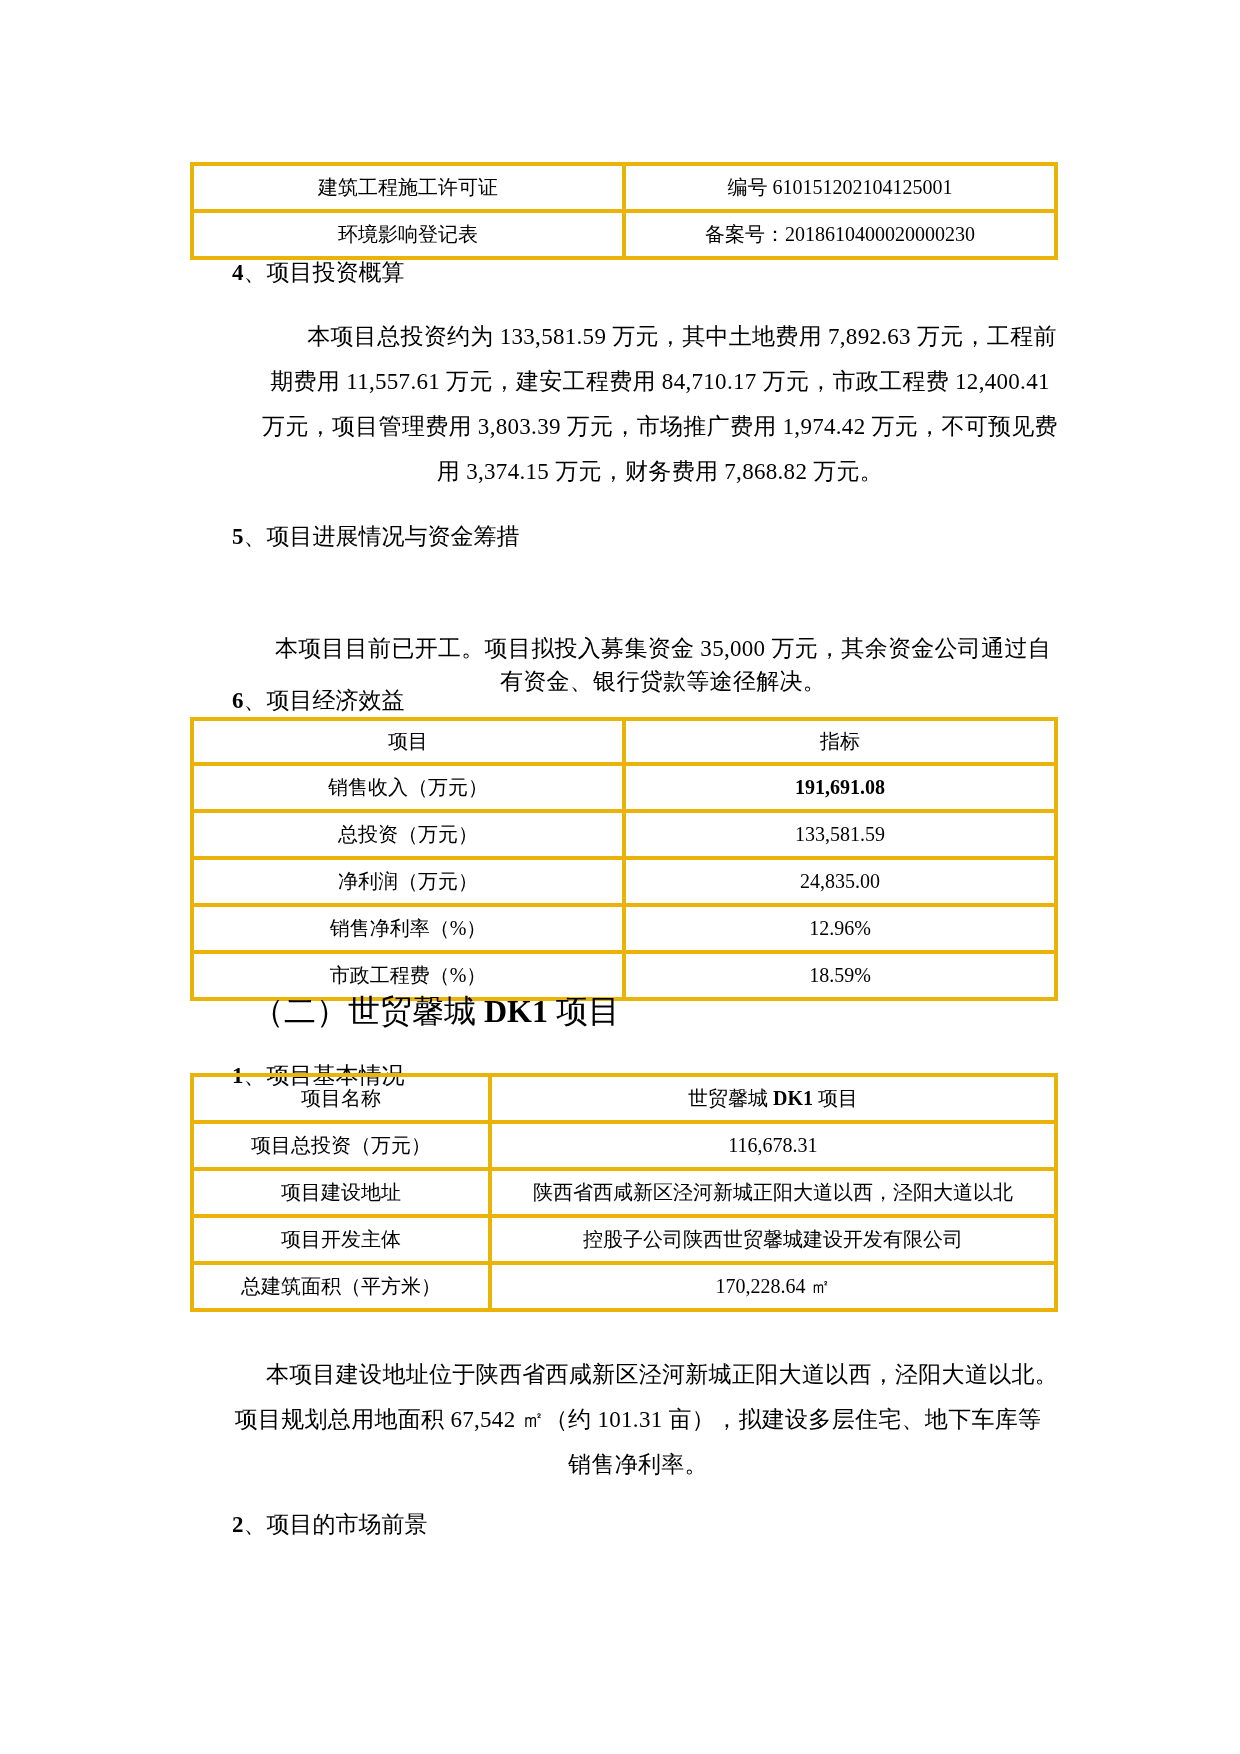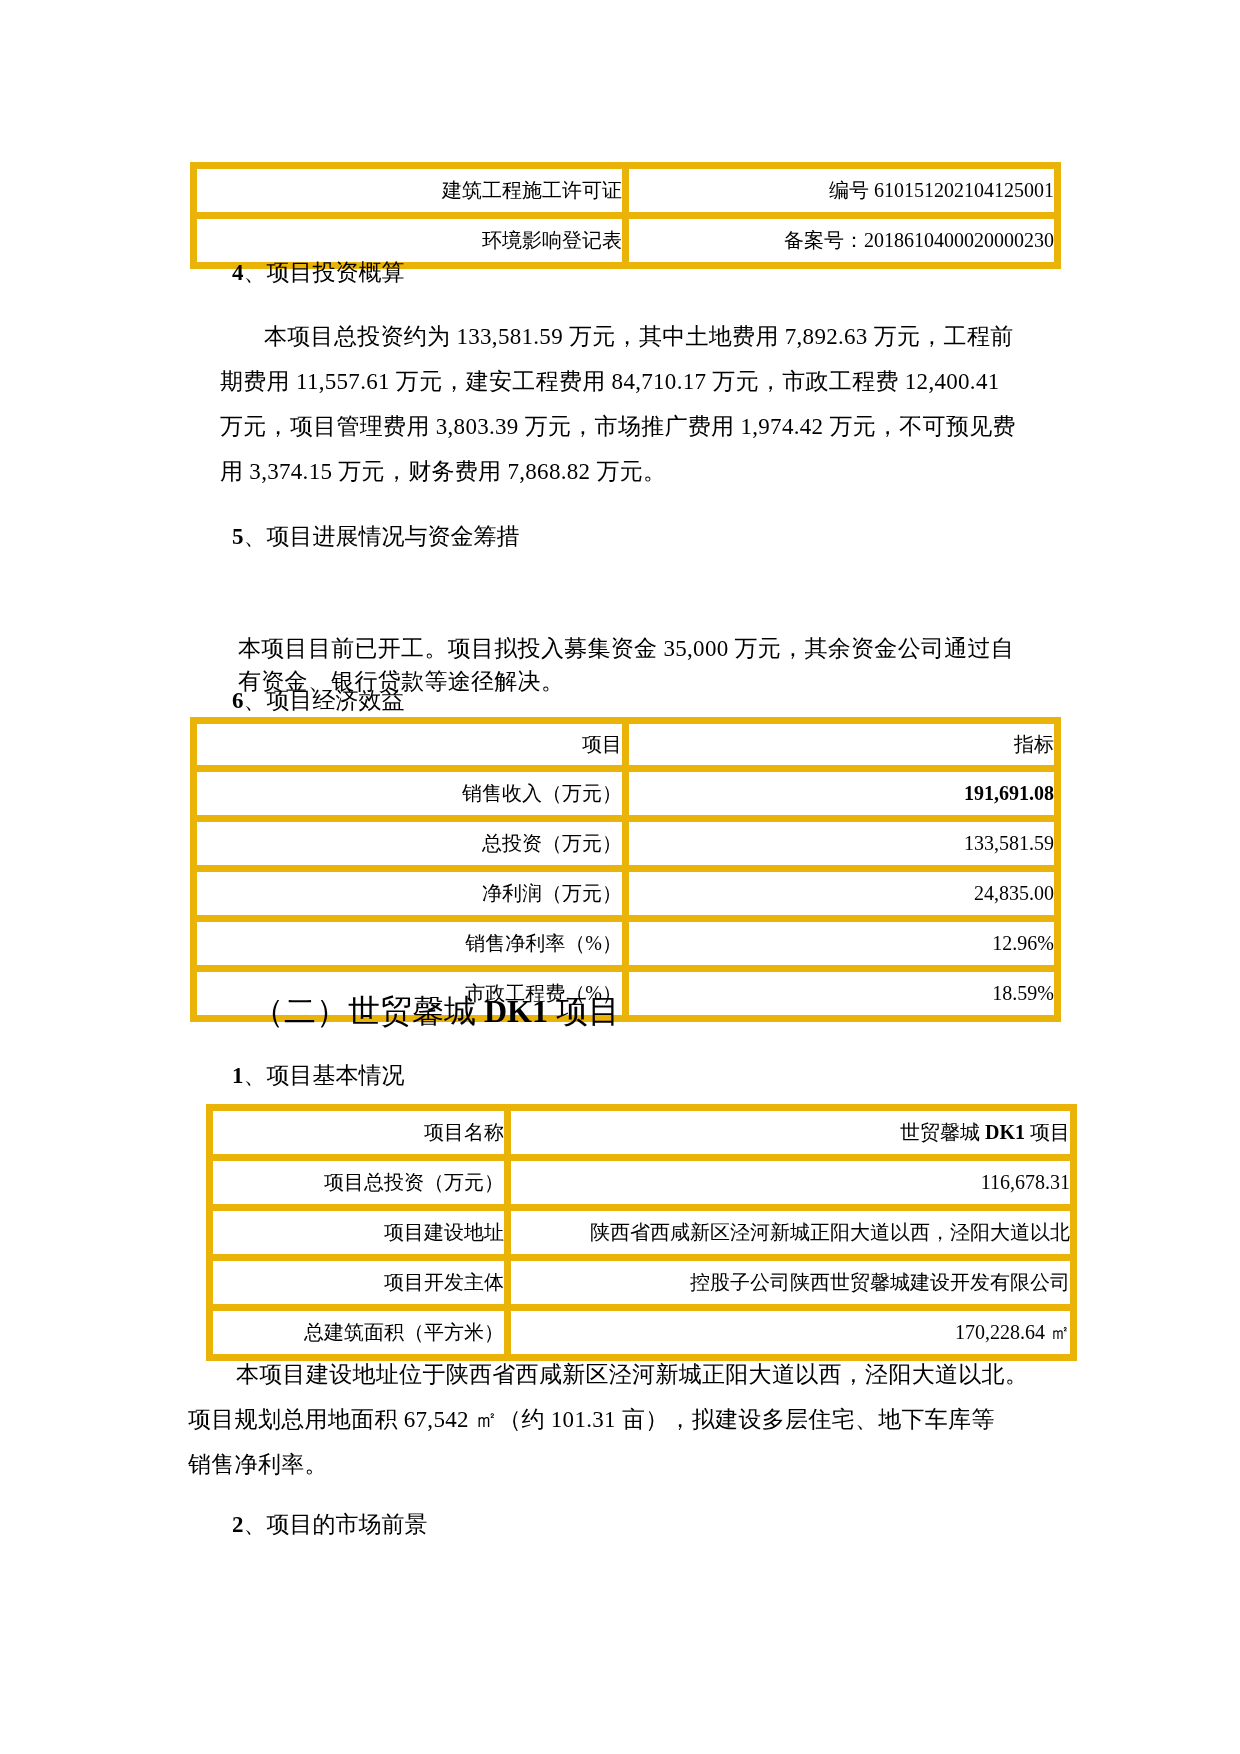--- a/index.html
+++ b/index.html
@@ -1,26 +1,26 @@
 <!DOCTYPE html>
 <html><head>
 <meta charset="utf-8">
 <style>
   html, body { margin: 0; padding: 0; background: #ffffff; }
   body {
     width: 1240px; height: 1754px; position: relative; overflow: hidden;
     font-family: "Liberation Serif", "DejaVu Serif", serif; color: #000;
   }
-  .abs { position: absolute; }
+  .abs { position: absolute; text-align: center; }
   table.t {
     position: absolute; border-collapse: collapse; table-layout: fixed;
     left: 190px; width: 864px;
   }
   table.t td {
-    border: 7px solid #eab308; text-align: right; vertical-align: middle;
+    border: 4px solid #eab308; text-align: center; vertical-align: middle;
     font-size: 20px; padding: 0; height: 43px;
   }
   table.t.thick { border: 3px solid #000; }
   table.t.thick-bottom { border-bottom: 3px solid #000; border-left: 3px solid #000; border-right: 3px solid #000; }
   .h { font-size: 23px; }
   .h b { font-weight: bold; }
   .p { font-size: 23px; line-height: 45px; letter-spacing: 0.3px; }
   .sec { font-size: 32px; }
 </style>
 </head>
@@ -97,21 +97,21 @@
 </tbody>
   </table>
 
 <div class="abs sec" style="left:252px; top:990px;">
   <span>（二）世贸馨城 </span><b>DK1</b><span> 项目</span>
 </div>
 
 <div class="abs h" style="left:232px; top:1060px;">
   <b>1</b><span>、项目基本情况</span>
 </div>
-<table class="t thick" style="top:1104px;margin-left:16px;">
+<table class="t thick" style="top:1073px;">
   <colgroup>
       <col style="width:298px">
       <col style="width:566px">
     </colgroup>
   <tbody>
       <tr>
     <td>项目名称</td>
     <td>
       <span>世贸馨城 </span><b>DK1</b><span> 项目</span>
     </td>

